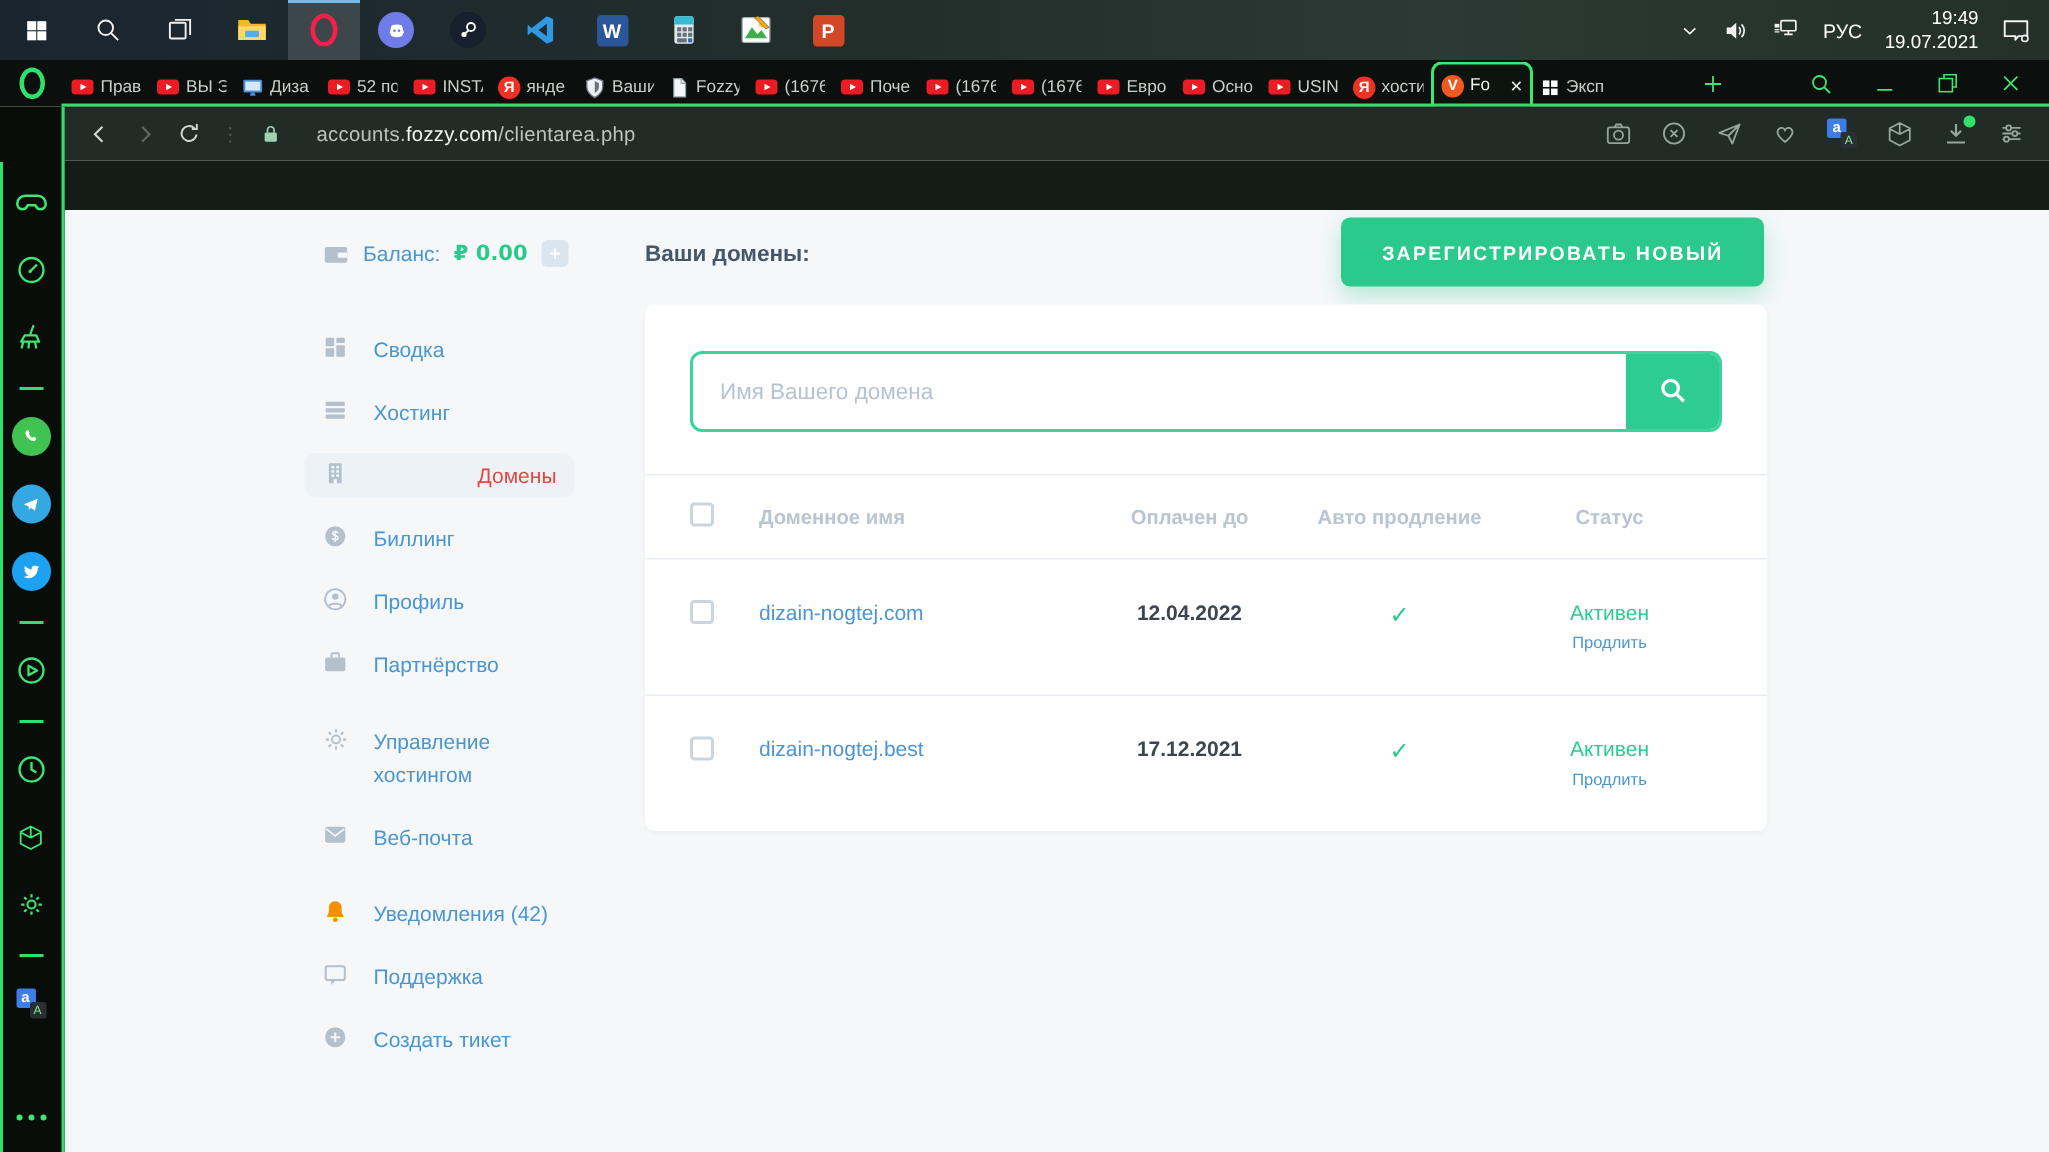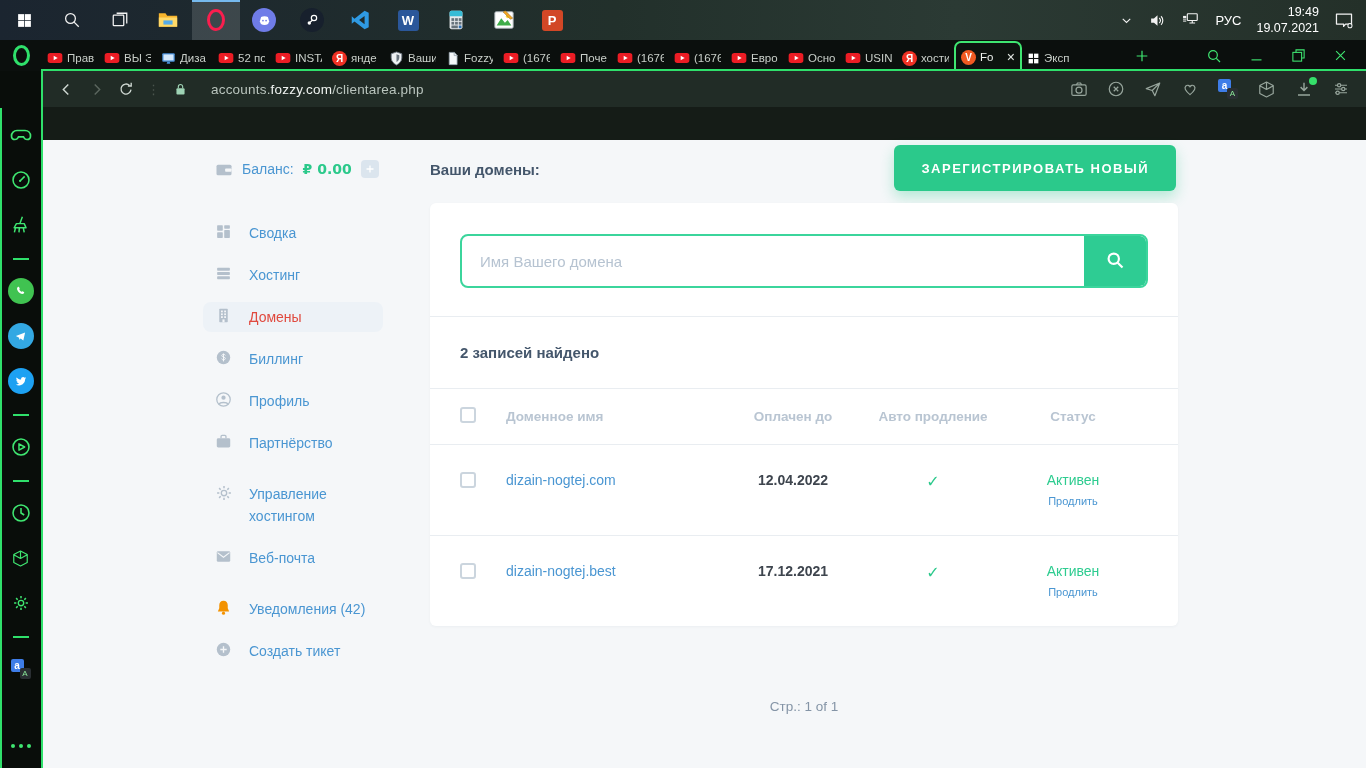--- a/index.html
+++ b/index.html
@@ -65,21 +65,21 @@
   .page-white { position:absolute; top:33px; left:0; right:0; bottom:0; background:#f5f7f9; }
 
   
   .client-menu { position:absolute; left:160px; top:14px; width:230px; }
   .balance { display:flex; align-items:center; gap:9px; padding-left:12px; height:30px; margin-bottom:34px; }
   .bal-label { color:#4a96d2; font-size:14px; }
   .bal-amount { color:#2bc98b; font-size:14px; font-weight:bold; font-family:"DejaVu Sans","Liberation Sans",sans-serif; }
   .plus-tile { width:18px; height:18px; border-radius:4px; background:#dbe5ee; display:flex; align-items:center; justify-content:center; }
   .menu-item { display:flex; align-items:flex-start; gap:16px; padding:4px 12px; margin-bottom:12px; border-radius:8px; width:180px; }
   .menu-item.gap { margin-top:21px; }
-  .menu-item.active { background:#edf2f7; }
+  .menu-item.active { background:#edf2f7;justify-content:space-between; }
   .mi-icon { width:18px; color:#b4c0cc; display:flex; margin-top:1px; flex:0 0 auto; }
   .mi-icon.orange { color:#f39200; }
   .mi-label { color:#4a96d2; font-size:14px; line-height:22px; max-width:130px; }
   .menu-item.active .mi-label { color:#e04a3f; }
 
   
   .main { position:absolute; left:387px; top:0; width:748px; height:100%; }
   .title { position:absolute; top:21px; left:0; font-weight:bold; color:#44566b; font-size:15px; }
   .register-btn { position:absolute; top:5px; right:2px; height:46px; padding:0 27px; background:#2bc98b; color:#fff; font-family:"Liberation Sans",sans-serif; font-size:13px; font-weight:bold; letter-spacing:1.5px; border:none; border-radius:6px; box-shadow:0 6px 14px rgba(43,201,139,.32); cursor:pointer; }
   .card { position:absolute; top:63px; left:0; width:748px; background:#fff; border-radius:6px; box-shadow:0 1px 3px rgba(60,80,100,.05); }
@@ -714,20 +714,29 @@
               <svg width="17" height="17" viewBox="0 0 24 24" fill="none" xmlns="http://www.w3.org/2000/svg">
                 <path d="M12 2.5 c-3.8 0-6 2.8-6 6.2 v4.3 L4 17.5 h16 l-2-4.5 V8.7 c0-3.4-2.2-6.2-6-6.2z" fill="currentColor"></path>
                 <circle cx="12" cy="20" r="2.2" fill="currentColor"></circle>
               </svg>
             </span>
             <span class="mi-label">Уведомления (42)</span>
           </div>
           <div class="menu-item">
             <span class="mi-icon">
               <svg width="17" height="17" viewBox="0 0 24 24" fill="none" xmlns="http://www.w3.org/2000/svg">
+                <rect x="3" y="4.5" width="18" height="13" rx="2" stroke="currentColor" stroke-width="1.9"></rect>
+                <path d="M8 17.5 V22 l4.5-4.5z" fill="currentColor"></path>
+              </svg>
+            </span>
+            <span class="mi-label">Поддержка</span>
+          </div>
+          <div class="menu-item">
+            <span class="mi-icon">
+              <svg width="17" height="17" viewBox="0 0 24 24" fill="none" xmlns="http://www.w3.org/2000/svg">
                 <circle cx="12" cy="12" r="9.5" fill="currentColor"></circle>
                 <path d="M12 7.5 v9 M7.5 12 h9" stroke="#f5f7f9" stroke-width="1.9"></path>
               </svg>
             </span>
             <span class="mi-label">Создать тикет</span>
           </div>
         </nav>
     </div>
 
     <div class="main">
@@ -739,21 +748,20 @@
           <div class="search-box">
             <input placeholder="Имя Вашего домена" style="">
             <button class="search-btn">
                 <span><svg width="20" height="20" viewBox="0 0 24 24" fill="none" xmlns="http://www.w3.org/2000/svg">
                     <circle cx="10.5" cy="10.5" r="6.2" stroke="#fff" stroke-width="2.6"></circle>
                     <path d="M15.2 15.2 L21 21" stroke="#fff" stroke-width="2.6"></path>
                   </svg></span>
               </button>
           </div>
         </div>
-        <div class="results sec">2 записей найдено</div>
         <div class="thead sec">
           <span><span class="checkbox"></span></span>
           <span>Доменное имя</span>
           <span class="cc">Оплачен до</span>
           <span class="cc">Авто продление</span>
           <span class="cc">Статус</span>
         </div>
         <div id="rows">
             <div class="trow sec">
               <span><span class="checkbox"></span></span>
@@ -771,17 +779,16 @@
               <span class="paid">17.12.2021</span>
               <span class="check">✓</span>
               <div class="status-col">
                 <span class="status">Активен</span>
                 <a class="renew" href="#">Продлить</a>
               </div>
             </div>
           </div>
       </div>
 
-      <div class="pagination">Стр.: 1 of 1</div>
     </div>
 
   </div>
 </div>
 
 </body></html>

